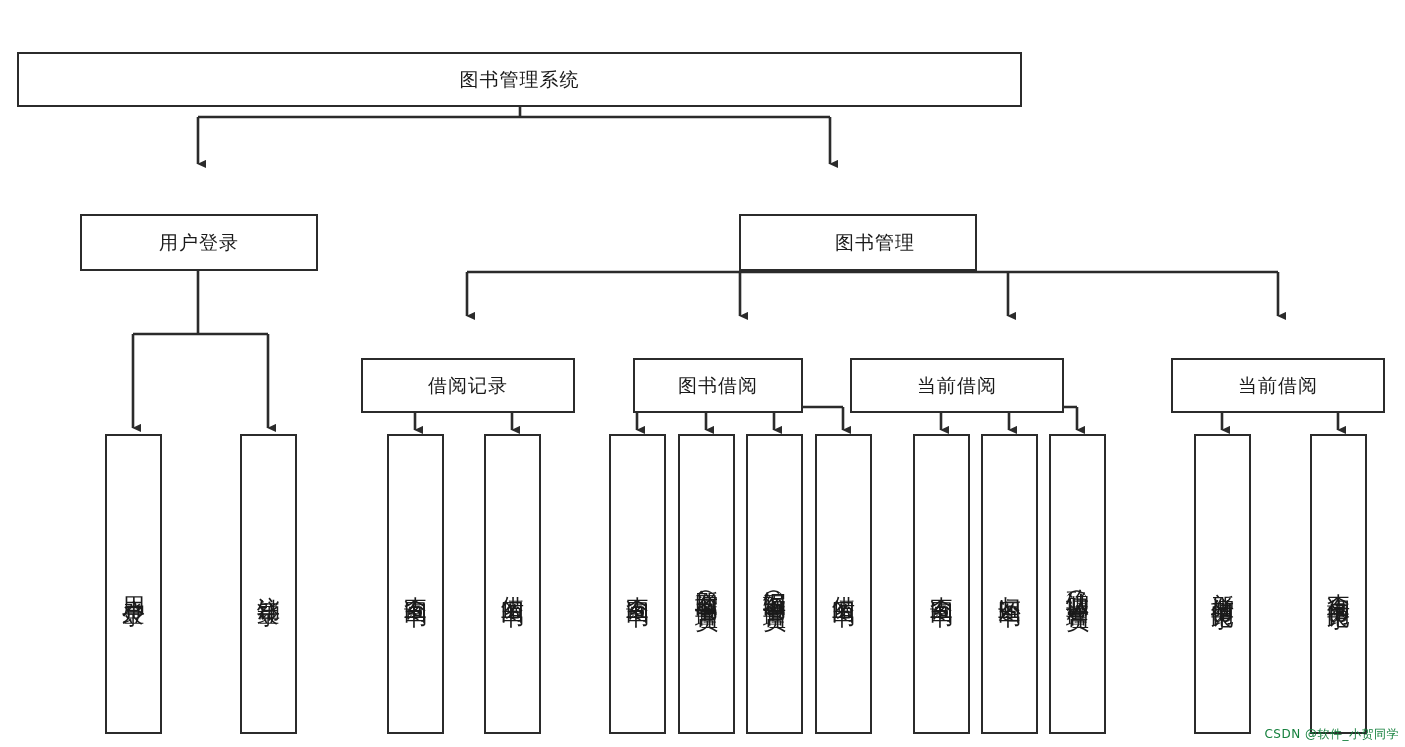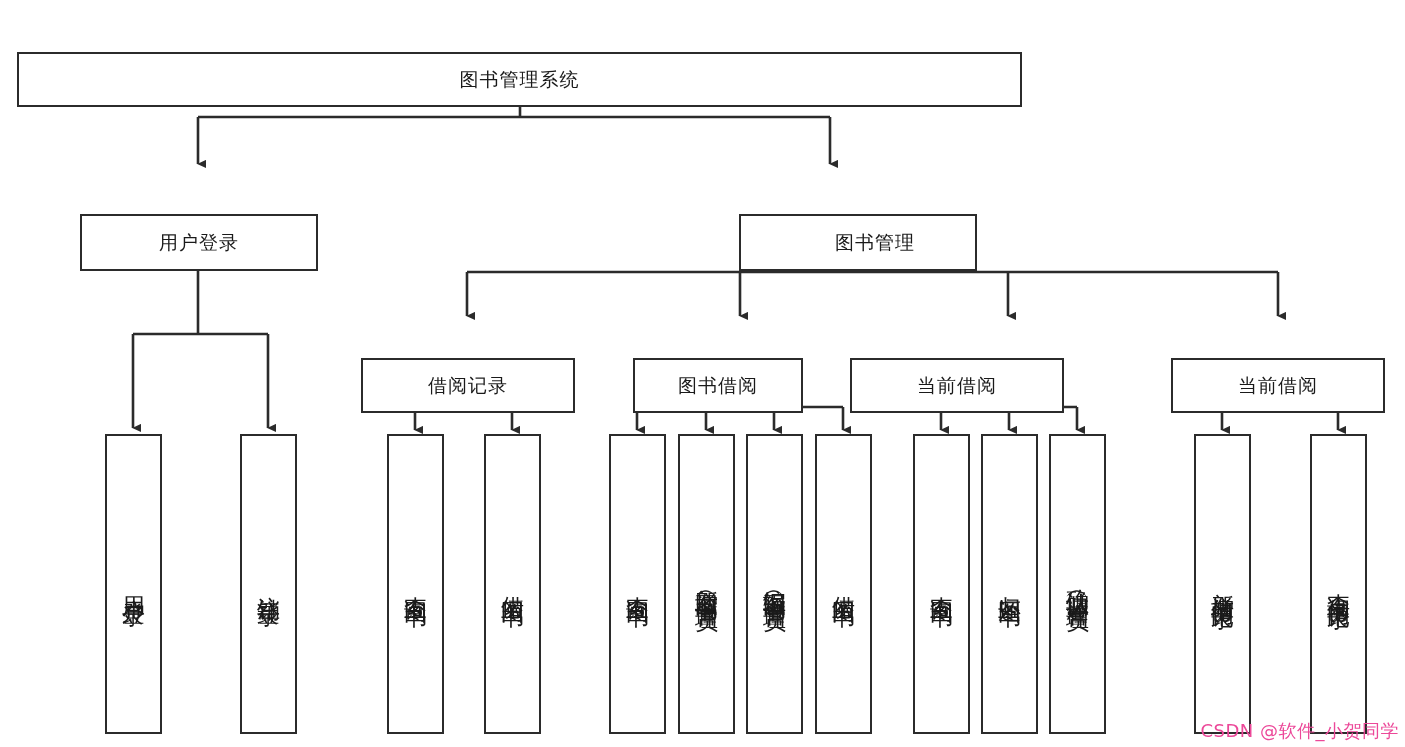--- a/index.html
+++ b/index.html
@@ -54,22 +54,22 @@
   }
   .node.vertical .vtext {
     writing-mode: vertical-rl;
     text-orientation: upright;
     white-space: nowrap;
   }
   #watermark {
     position: absolute;
     right: 6px;
     bottom: 4px;
-    font-size: 18px;
-    color: #ec4899;
+    font-size: 12px;
+    color: #15803d;
     letter-spacing: 0.5px;
     white-space: nowrap;
     pointer-events: none;
   }
 </style>
 </head>
 <body>
 
 <div id="diagram-root">
 

